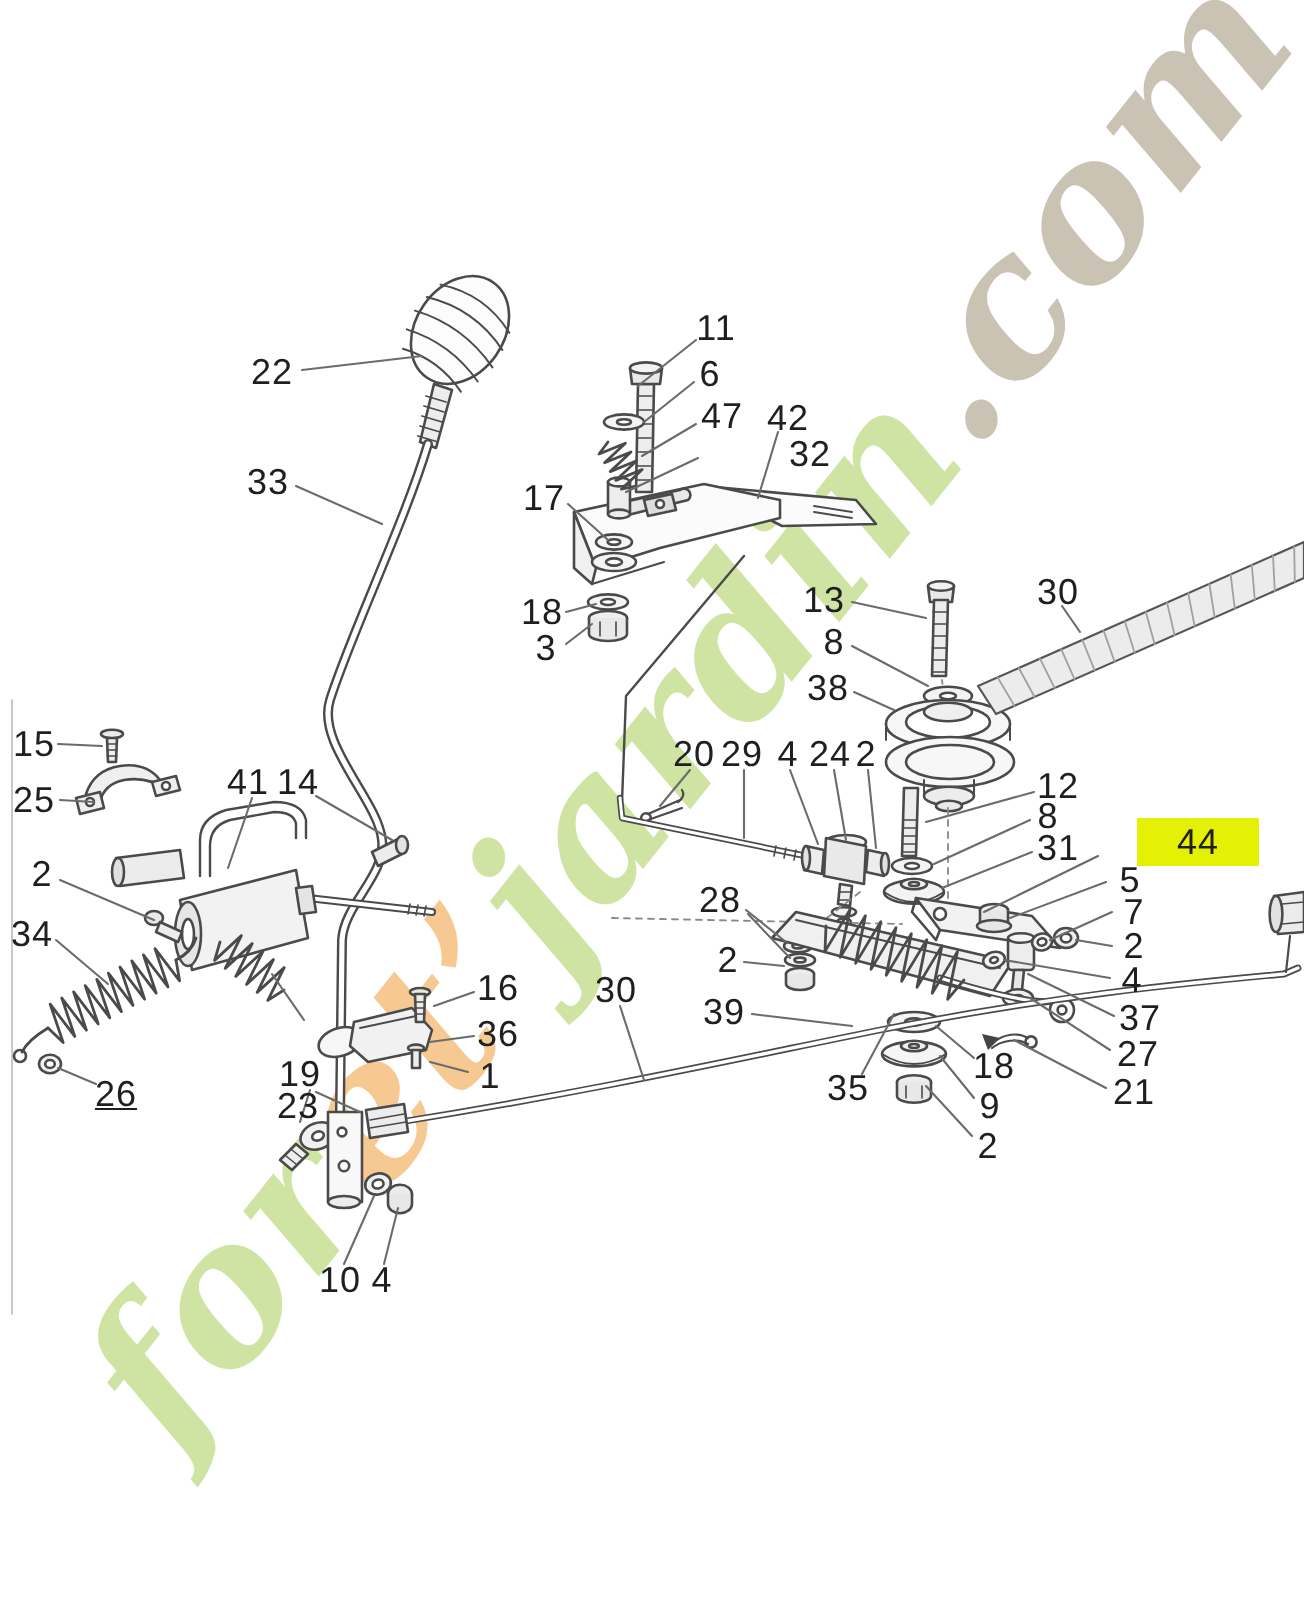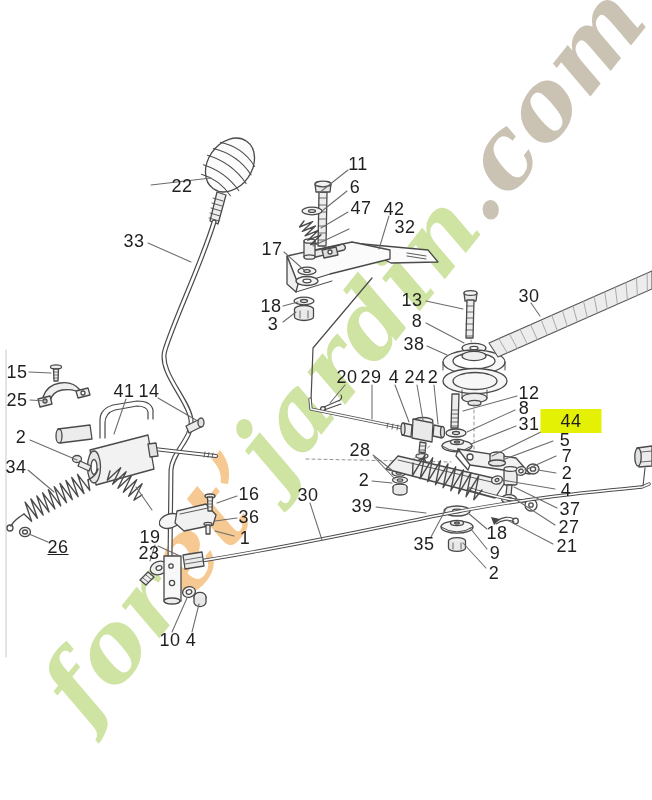--- a/index.html
+++ b/index.html
@@ -2,21 +2,21 @@
 <html style="--hl: #e4f104; --labelcol: #1f1f1f;"><head>
 <meta charset="utf-8">
 <style>
   html,body{margin:0;padding:0;background:#fff;}
   #stage{position:relative;width:652px;height:800px;background:#ffffff;overflow:hidden;
          font-family:"Liberation Sans",sans-serif;}
   #art-svg{position:absolute;left:0;top:0;}
   #labels{position:absolute;left:0;top:0;width:652px;height:800px;pointer-events:none;}
   .plabel{position:absolute;transform:translate(-50%,-50%);font-size:18px;line-height:1;
           color:var(--labelcol,#1f1f1f);white-space:nowrap;letter-spacing:.5px;}
-  .plabel.hl{background:var(--hl,#e4f104);padding:3px 20px;}
+  .plabel.hl{background:var(--hl,#e4f104);padding:3px 20px;margin-left:28px;}
   .wmtext{font-family:"DejaVu Serif",serif;font-style:italic;font-weight:bold;
           font-size:96px;letter-spacing:2px;}
 </style>
 </head>
 <body>
 
 <div id="stage">
 <svg id="art-svg" width="652" height="800" viewBox="0 0 652 800" xmlns="http://www.w3.org/2000/svg">
 
   <g id="wm" opacity="0.95">
@@ -334,21 +334,21 @@
           <line x1="556" y1="473" x2="538" y2="470"></line>
           <line x1="555" y1="489" x2="502" y2="480"></line>
           <line x1="557" y1="508" x2="514" y2="487"></line>
           <line x1="555" y1="525" x2="515" y2="499"></line>
           <line x1="553" y1="544" x2="507" y2="520"></line>
         </g>
   </g>
 </svg>
 
 <div id="labels">
-      <div class="plabel" style="left: 136px; top: 186px; margin-left: 46px;">22</div>
+      <div class="plabel" style="left: 136px; top: 186px;">22</div>
       <div class="plabel" style="left: 134px; top: 241px;">33</div>
       <div class="plabel" style="left: 358px; top: 164px;">11</div>
       <div class="plabel" style="left: 355px; top: 187px;">6</div>
       <div class="plabel" style="left: 361px; top: 208px;">47</div>
       <div class="plabel" style="left: 361px; top: 227px; margin-left: 44px;">32</div>
       <div class="plabel" style="left: 394px; top: 209px;">42</div>
       <div class="plabel" style="left: 272px; top: 249px;">17</div>
       <div class="plabel" style="left: 271px; top: 306px;">18</div>
       <div class="plabel" style="left: 273px; top: 324px;">3</div>
       <div class="plabel" style="left: 412px; top: 300px; text-align: center;">13</div>

